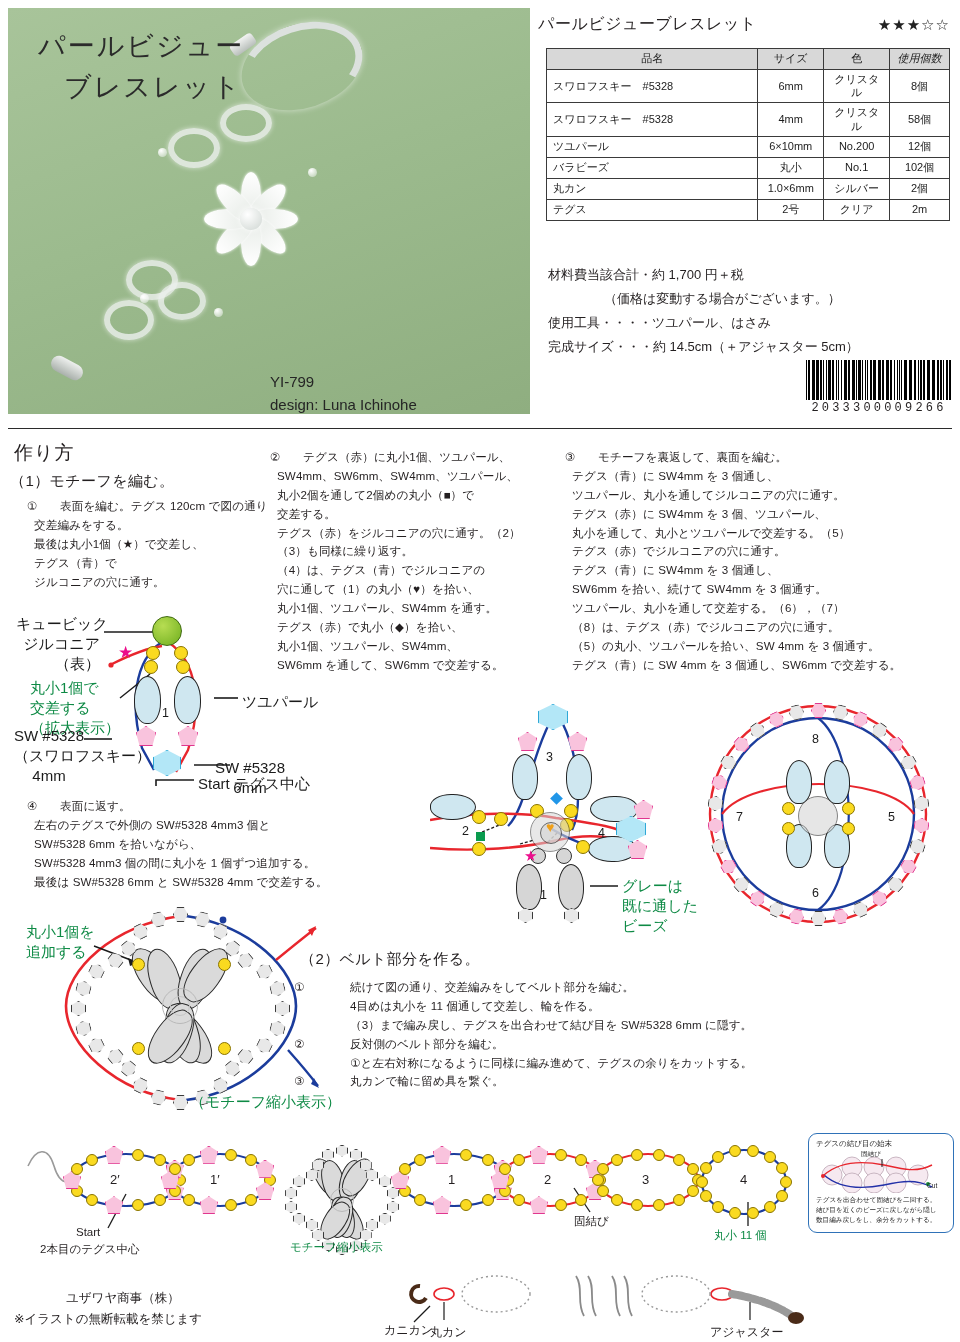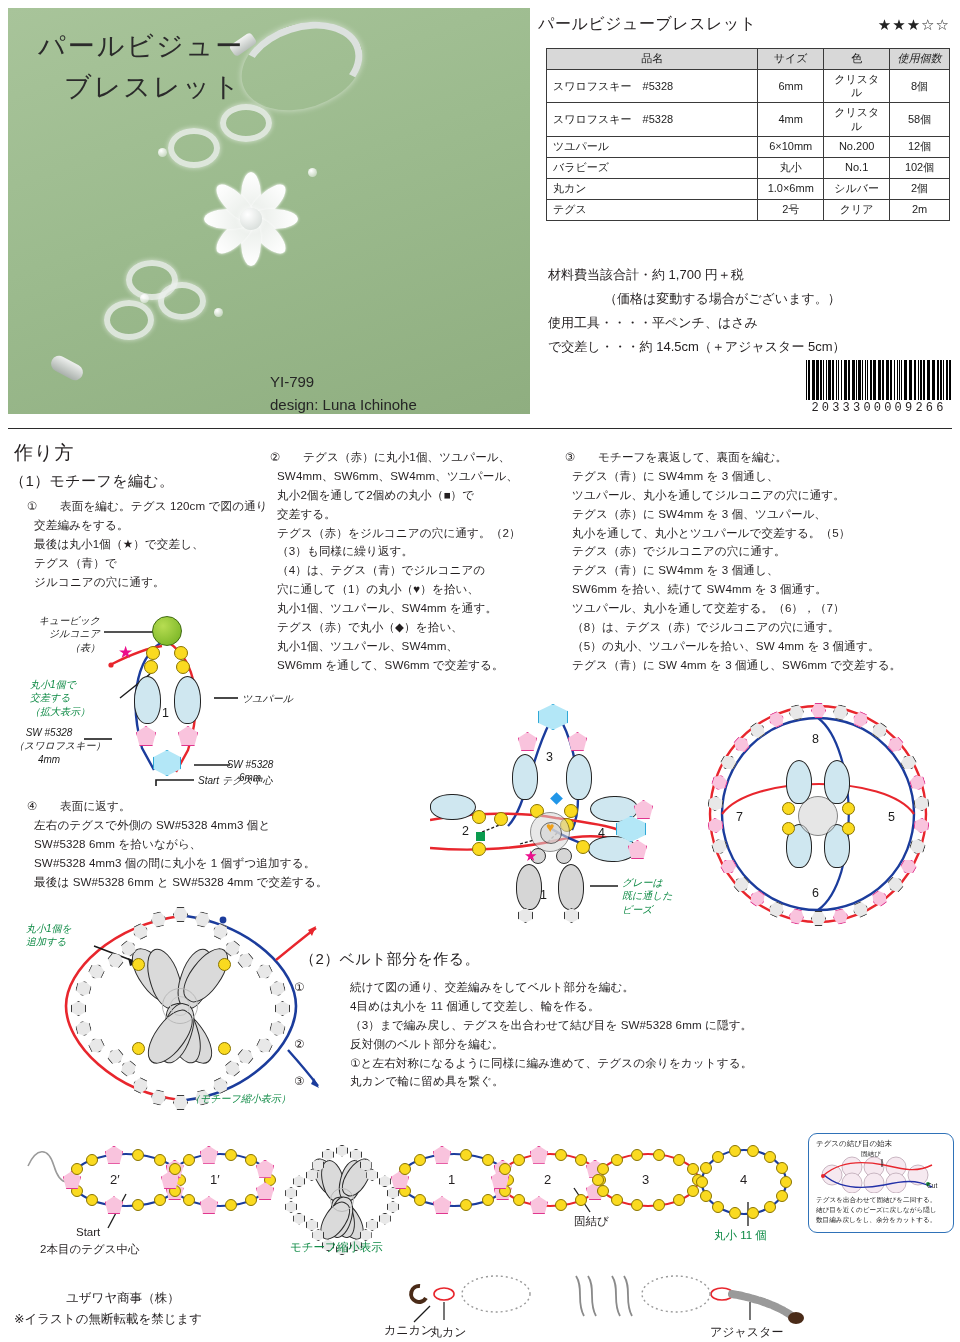--- a/index.html
+++ b/index.html
@@ -125,21 +125,21 @@
   .cm-num { display:inline-block; width:28px; }
 
   
   .chip { display:inline-block; vertical-align:-1px; }
   .chip.sq { width:9px; height:9px; background:#0a9b4e; }
   .chip.dia { width:9px; height:9px; background:#2196e8; transform:rotate(45deg); }
 
   
   .dg { position:absolute; }
   #dia1 { left:16px; top:608px; width:270px; height:190px; }
-  .lbl { position:absolute; font-size:10px; line-height:1.33; color:#1b1b1b; white-space:nowrap;font-style:italic; }
+  .lbl { position:absolute; font-size:15px; line-height:1.33; color:#1b1b1b; white-space:nowrap; }
   .lbl.green { color:#0e8a45; }
   .lbl.ctr { text-align:center; }
   .lbl.rt { text-align:right; }
 
   .bead-pearl {
     position:absolute; background:#cfe7f0; border:1.4px solid #222; border-radius:50% 50% 45% 45%;
   }
   .bead-round { position:absolute; background:#fada20; border:1.2px solid #8a7400; border-radius:50%; }
   .bead-grey { position:absolute; background:#d6d6d6; border:1.3px solid #333; border-radius:50%; }
   .bead-zir {
@@ -287,22 +287,22 @@
           <td>2号</td>
           <td>クリア</td>
           <td>2m</td>
         </tr>
       </tbody>
   </table>
 
   <div class="notes">
     <div>材料費当該合計・約 1,700 円＋税</div>
     <div class="indent">（価格は変動する場合がございます。）</div>
-    <div>使用工具・・・・平ペンチ、はさみ</div>
-    <div>で交差し・・・約 14.5cm（＋アジャスター 5cm）</div>
+    <div>使用工具・・・・ツユパール、はさみ</div>
+    <div>完成サイズ・・・約 14.5cm（＋アジャスター 5cm）</div>
   </div>
 
   <div class="barcode">
     <div class="bars" id="bar-bars">
         <i style="width: 1px; margin-right: 1px;"></i>
         <i style="width: 2px; margin-right: 2px;"></i>
         <i style="width: 3px; margin-right: 1px;"></i>
         <i style="width: 3px; margin-right: 1px;"></i>
         <i style="width: 2px; margin-right: 1px;"></i>
         <i style="width: 1px; margin-right: 2px;"></i>

